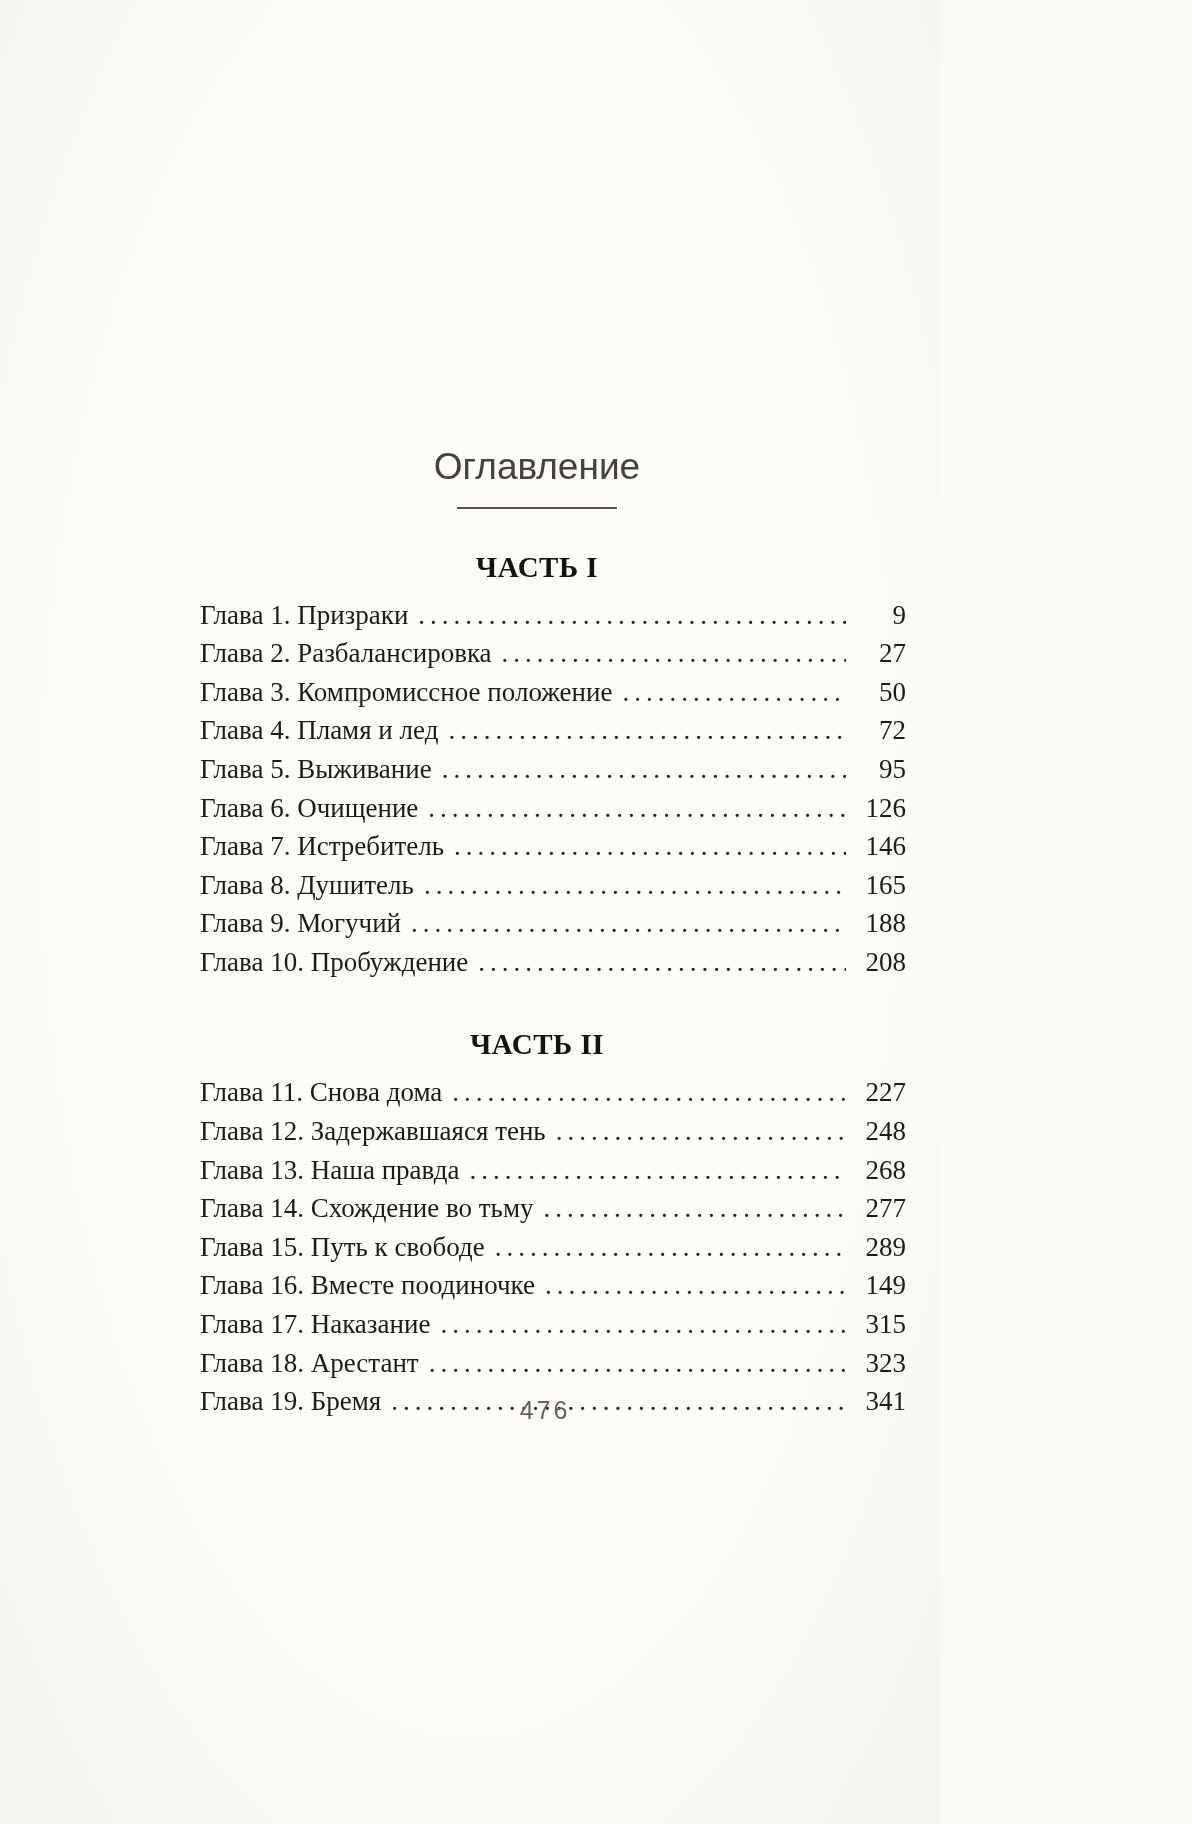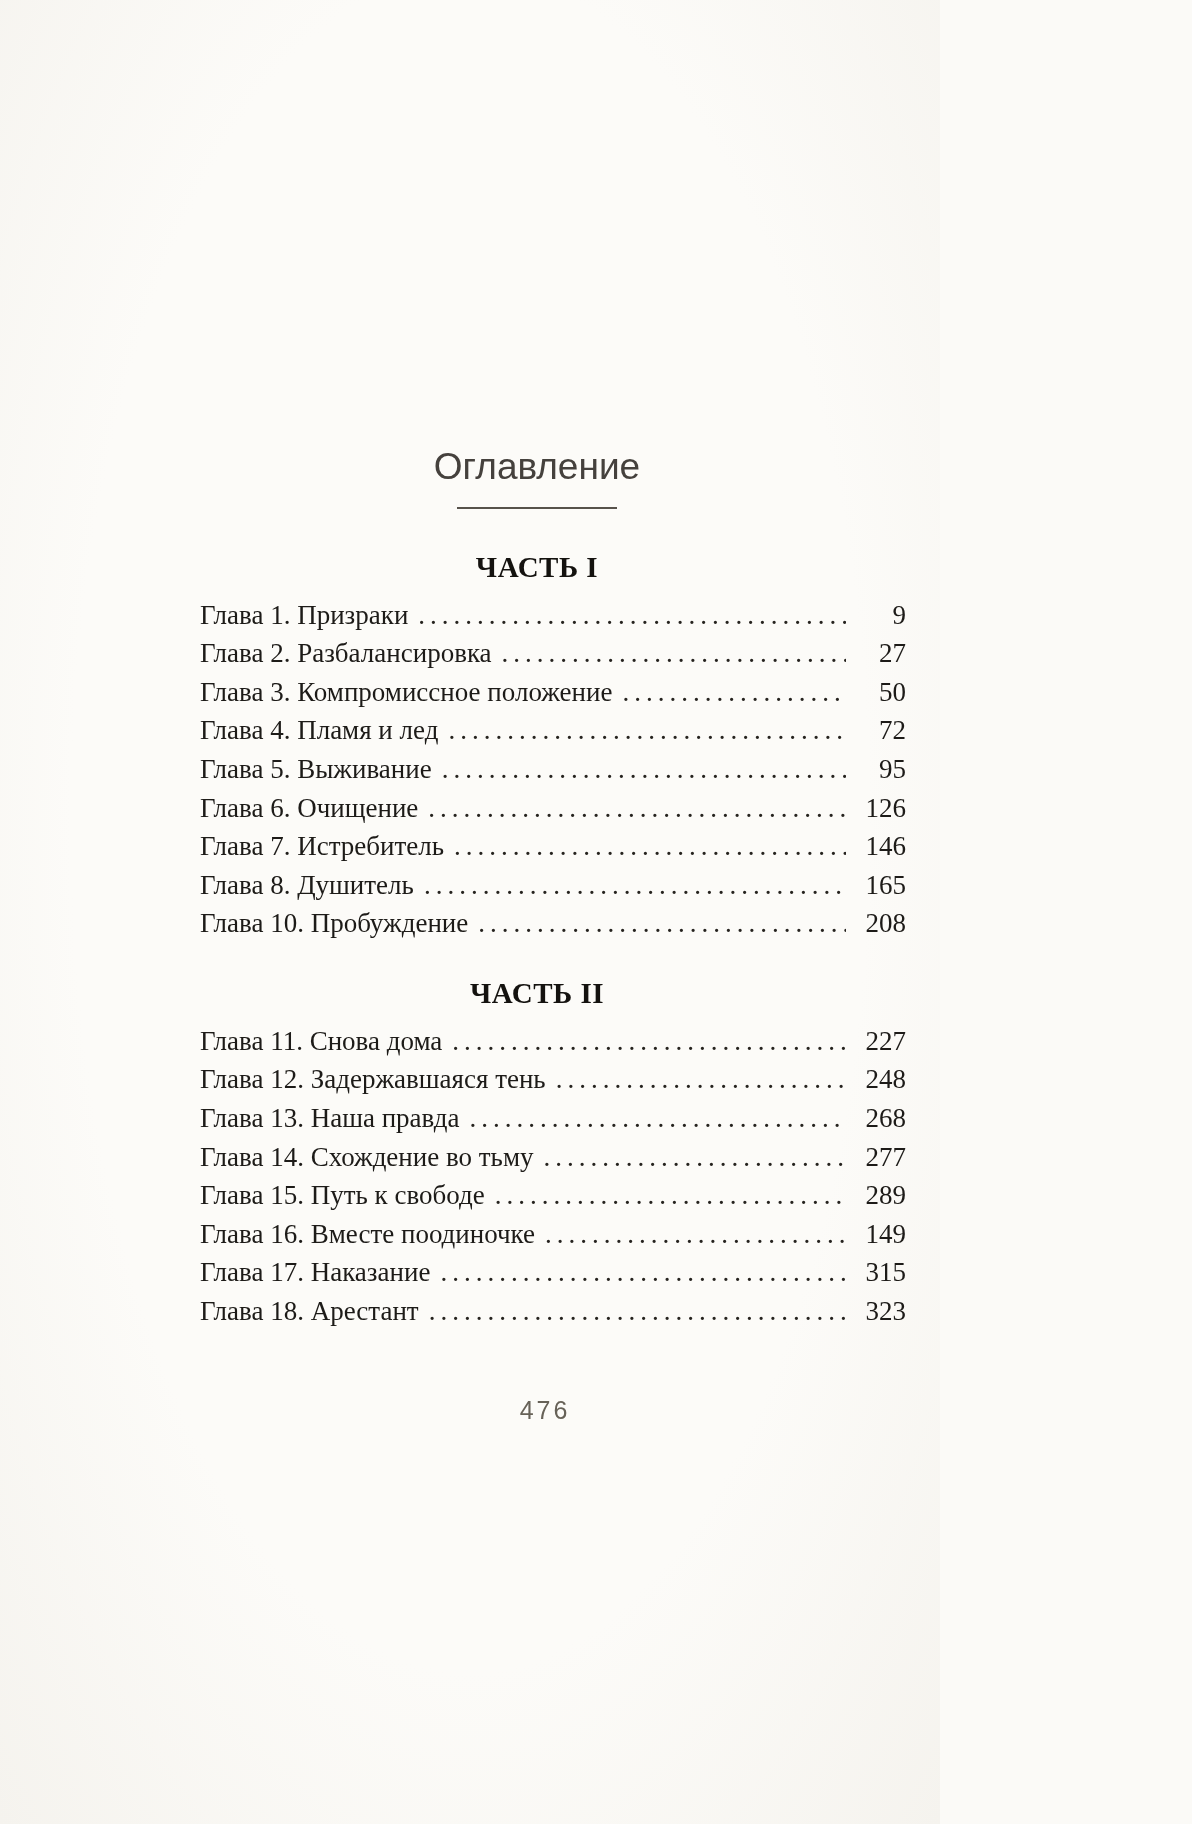--- a/index.html
+++ b/index.html
@@ -38,21 +38,21 @@
   .section{margin:0;}
   .section-heading{
     margin:42px 0 16px 0;
     text-align:center;
     font-weight:bold;
     font-size:29px;
     letter-spacing:0.5px;
     color:#14120f;
   }
   .section + .section .section-heading{
-    margin-top:30px;
+    margin-top:43px;
   }
   .entries{margin:0;padding:0;}
   .toc-entry{
     display:flex;
     align-items:baseline;
     height:38.6px;
     font-size:27px;
     color:#1d1b18;
     margin-left:32px;
   }
@@ -141,20 +141,25 @@
     <span class="dots"></span>
     <span class="toc-page">146</span>
   </div>
 
   <div class="toc-entry">
     <span class="toc-label">Глава 8. Душитель</span>
     <span class="dots"></span>
     <span class="toc-page">165</span>
   </div>
 
+  <div class="toc-entry">
+    <span class="toc-label">Глава 9. Могучий</span>
+    <span class="dots"></span>
+    <span class="toc-page">188</span>
+  </div>
 
   <div class="toc-entry">
     <span class="toc-label">Глава 10. Пробуждение</span>
     <span class="dots"></span>
     <span class="toc-page">208</span>
   </div>
 </div>
   </section>
 
   <section class="section">
@@ -201,18 +206,23 @@
     <span class="dots"></span>
     <span class="toc-page">315</span>
   </div>
 
   <div class="toc-entry">
     <span class="toc-label">Глава 18. Арестант</span>
     <span class="dots"></span>
     <span class="toc-page">323</span>
   </div>
 
+  <div class="toc-entry">
+    <span class="toc-label">Глава 19. Бремя</span>
+    <span class="dots"></span>
+    <span class="toc-page">341</span>
+  </div>
 </div>
   </section>
 </div>
   </div>
   <div class="folio">476</div>
 </div>
 
 </body></html>

